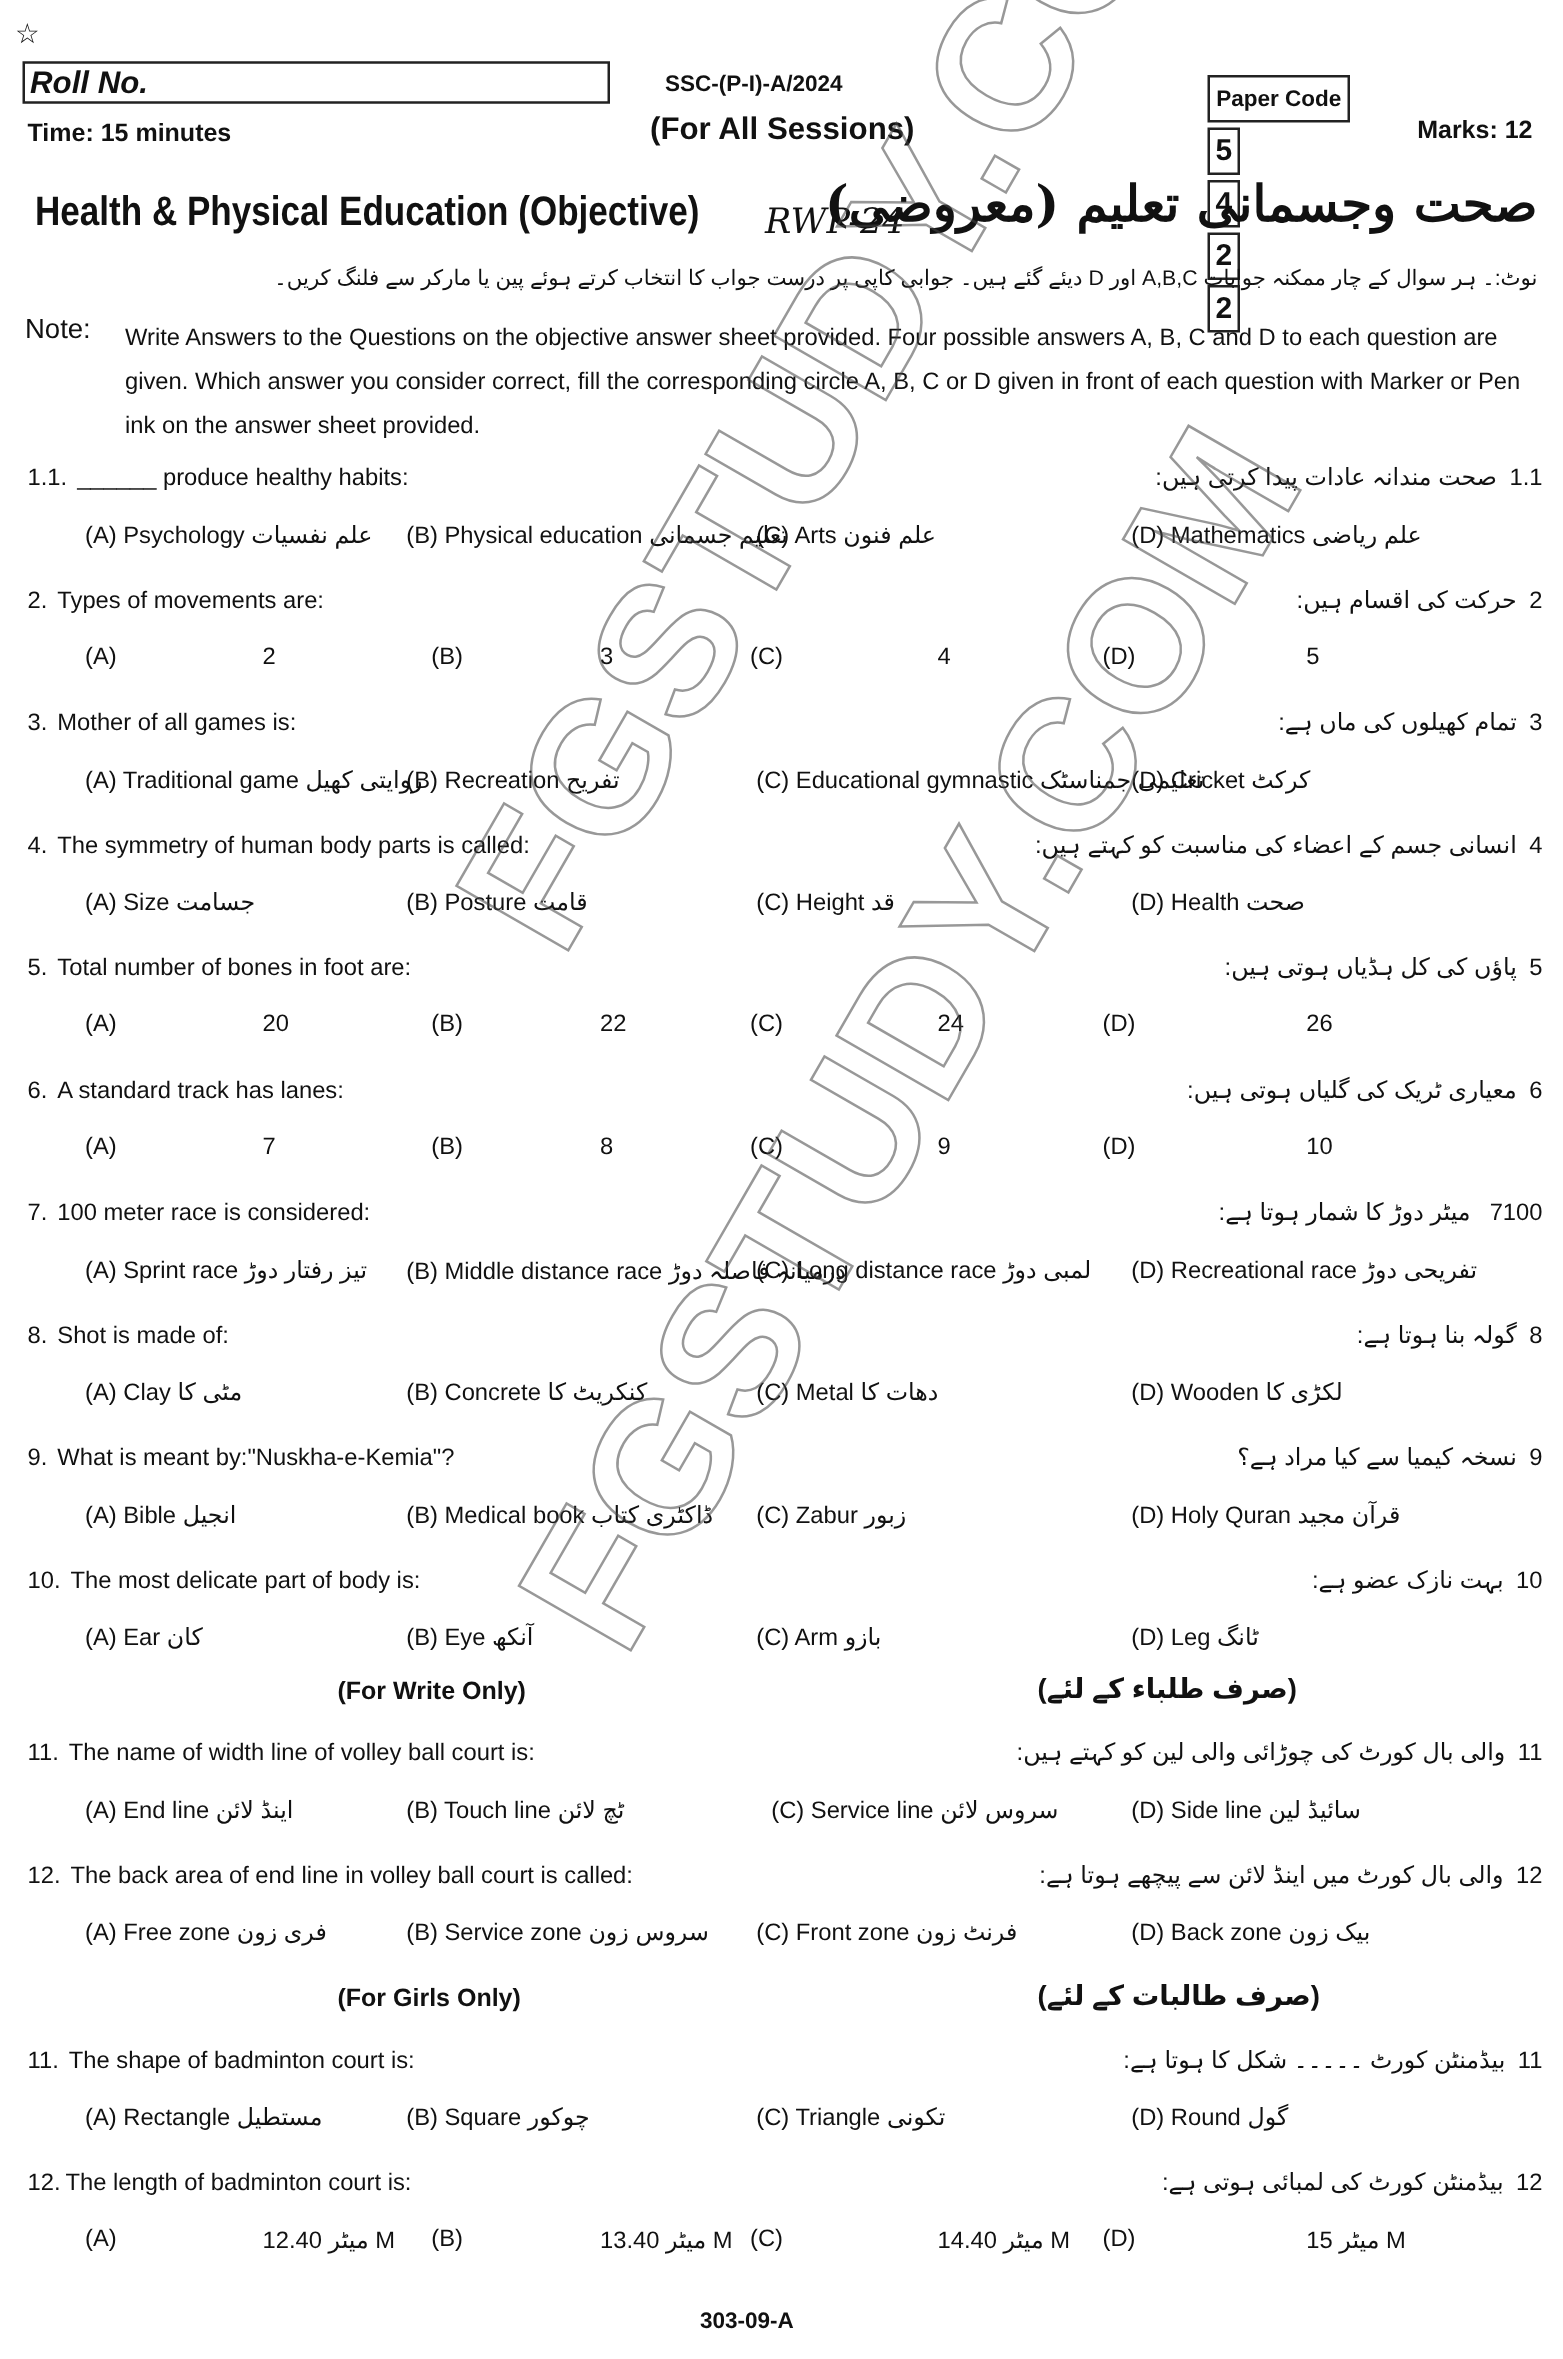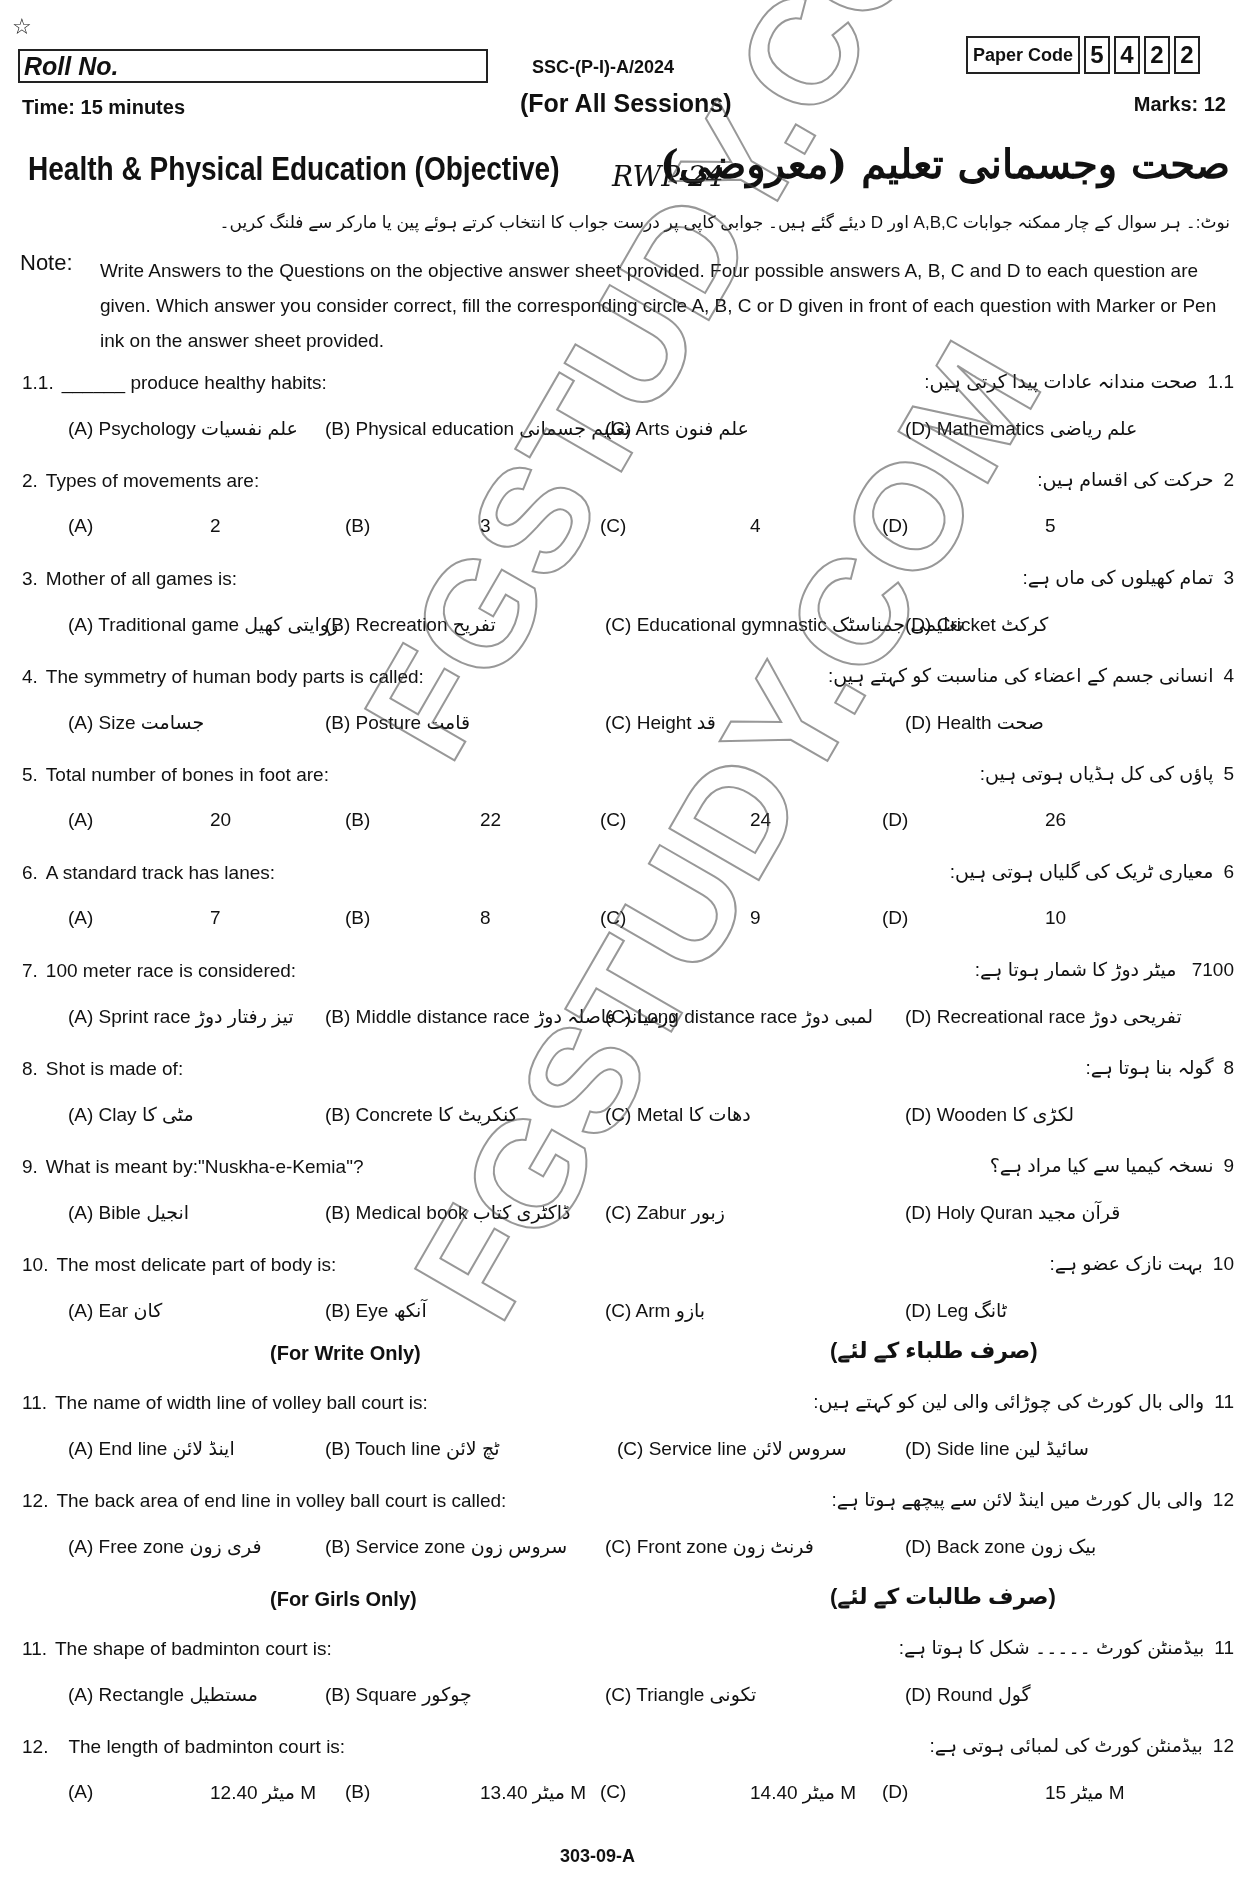--- a/index.html
+++ b/index.html
@@ -8,21 +8,21 @@
     font-family: "Liberation Sans", "DejaVu Sans", sans-serif; color: #111;
   }
   .abs { position: absolute; }
   .star { left: 12px; top: 14px; font-size: 22px; }
   .rollbox {
     left: 18px; top: 49px; width: 470px; height: 34px;
     border: 2px solid #222; box-sizing: border-box;
     font-style: italic; font-weight: bold; font-size: 25px; line-height: 30px; padding-left: 4px;
   }
   .ssc { left: 532px; top: 57px; font-size: 18px; font-weight: bold; }
-  .papercode { left: 966px; top: 36px; display: flex; gap: 4px; }
+  .papercode { left: 966px; top: 60px; display: flex; gap: 4px; flex-direction: column; }
   .pc-label { border: 2px solid #222; font-weight: bold; font-size: 18px; padding: 5px 5px; height: 24px; line-height: 24px; }
   .pc-digit { border: 2px solid #222; width: 22px; height: 34px; font-weight: bold; font-size: 24px; text-align: center; line-height: 34px; }
   .time { left: 22px; top: 96px; font-size: 20px; font-weight: bold; }
   .sessions { left: 520px; top: 89px; font-size: 25px; font-weight: bold; }
   .marks { right: 24px; top: 93px; font-size: 20px; font-weight: bold; }
   .title-en { left: 28px; top: 150px; font-size: 33px; font-weight: bold; transform: scaleX(0.85); transform-origin: left; }
   .title-mark { left: 612px; top: 160px; font-size: 28px; font-style: italic; font-family: "DejaVu Serif", serif; }
   .title-ur { right: 20px; top: 140px; font-size: 40px; font-weight: bold; direction: rtl; font-family: "DejaVu Serif", serif; }
   .note-ur { right: 20px; top: 212px; font-size: 17px; direction: rtl; width: 1150px; text-align: right; }
   .note-lbl { left: 20px; top: 250px; font-size: 22px; }
@@ -152,21 +152,21 @@
     <div class="opt" style="left: 605px; top: 1535px;">(C)  Front zone فرنٹ زون</div>
     <div class="opt" style="left: 905px; top: 1535px;">(D)  Back zone بیک زون</div>
     <div class="section" style="left: 270px; top: 1588px;">(For Girls Only)</div>
     <div class="section-ur" style="left: 830px; top: 1584px;">(صرف طالبات کے لئے)</div>
     <div class="q-en" style="left: 22px; top: 1638px;"><span>11.</span><span style="margin-left: 8px; margin-top: 40px;">The shape of badminton court is:</span></div>
     <div class="q-ur" style="top: 1636px;"><span style="margin-left: 10px;">11</span><span>بیڈمنٹن کورٹ ۔۔۔۔۔ شکل کا ہوتا ہے:</span></div>
     <div class="opt" style="left: 68px; top: 1683px;">(A)  Rectangle مستطیل</div>
     <div class="opt" style="left: 325px; top: 1683px;">(B)  Square چوکور</div>
     <div class="opt" style="left: 605px; top: 1683px;">(C)  Triangle تکونی</div>
     <div class="opt" style="left: 905px; top: 1683px;">(D)  Round گول</div>
-    <div class="q-en" style="left: 22px; top: 1736px;"><span>12.</span><span style="margin-left: 20px;">The length of badminton court is:</span></div>
+    <div class="q-en" style="left: 22px; top: 1736px;"><span>12.</span><span style="margin-left: 4px;">The length of badminton court is:</span></div>
     <div class="q-ur" style="top: 1734px;"><span style="margin-left: 10px;">12</span><span>بیڈمنٹن کورٹ کی لمبائی ہوتی ہے:</span></div>
     <div class="opt" style="left: 68px; top: 1781px;">(A)</div>
     <div class="opt" style="left: 210px; top: 1781px;">میٹر 12.40 M</div>
     <div class="opt" style="left: 345px; top: 1781px;">(B)</div>
     <div class="opt" style="left: 480px; top: 1781px;">میٹر 13.40 M</div>
     <div class="opt" style="left: 600px; top: 1781px;">(C)</div>
     <div class="opt" style="left: 750px; top: 1781px;">میٹر 14.40 M</div>
     <div class="opt" style="left: 882px; top: 1781px;">(D)</div>
     <div class="opt" style="left: 1045px; top: 1781px;">میٹر 15 M</div>
   </div>

